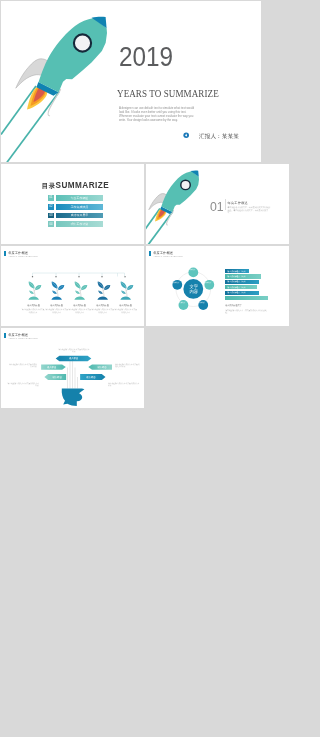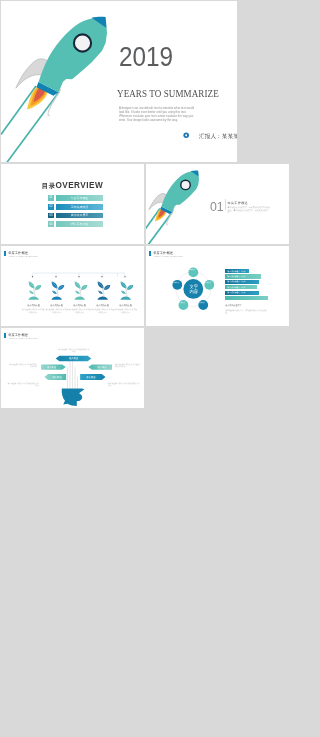--- a/index.html
+++ b/index.html
@@ -1,21 +1,21 @@
 <!DOCTYPE html>
 <html><head>
 <meta charset="utf-8">
 <title>PPT Template Preview</title>
 <style>
   html,body{margin:0;padding:0;}
   body{width:290px;height:737px;background:#d9d9d9;
        font-family:"Liberation Sans",sans-serif;overflow:hidden;}
   .sheet{position:relative;width:290px;height:737px;background:#d9d9d9;}
   .slide{position:absolute;background:#fff;overflow:hidden;}
-  .hero{left:1px;top:1px;width:236px;height:161px;}
+  .hero{left:1px;top:1px;width:260px;height:161px;}
   .cell{width:143px;height:80px;}
   .cl{left:1px;} .cr{left:146px;}
   .txt{position:absolute;white-space:nowrap;}
 
   
   .hero-year{left:118px;top:41px;font-size:27px;color:#5b5c5e;
              font-family:"Liberation Sans",sans-serif;font-weight:400;
              transform:scaleX(.9);transform-origin:left top;}
   .hero-title{left:117.5px;top:70px;font-size:15.2px;color:#404040;letter-spacing:0.45px;
               transform:scaleX(1);transform-origin:left top;}
@@ -157,21 +157,21 @@
     <div class="hero-body">A designer can use default text to simulate what text would look like. It looks even better until you using this text. Whenever evaluate your text cannot evaluate the way you write. Your design looks awesome by the way.</div>
     <svg class="hero-pin" viewBox="0 0 16 16">
       <circle cx="8" cy="8" r="7" fill="#1a78b8"></circle>
       <path d="M8 4 L10 8 L8 12 L6 8 Z" fill="#fff"></path>
     </svg>
     <div class="txt hero-presenter">汇报人：某某某</div>
   </div>
 
   <div class="slide cell cl" style="top:164px">
     <div class="ab" style="left:40.8px;top:17.6px;font-size:8.2px;color:#3a3a3a;white-space:nowrap;
-                line-height:7.8px;letter-spacing:.45px;font-weight:600;"><span style="font-size:6.4px;">目录</span><span>OVERVIEW</span></div>
+                line-height:7.8px;letter-spacing:.45px;font-weight:600;"><span style="font-size:6.4px;">目录</span><span>SUMMARIZE</span></div>
     <div class="ab dir-list" style="left:47.2px;top:31.1px;">
       <div class="dir-row">
         <div class="dir-num">01</div>
         <div class="dir-bar b1">
             <span>年度工作概述</span>
           </div>
       </div>
       <div class="dir-row">
         <div class="dir-num">02</div>
         <div class="dir-bar b2">

